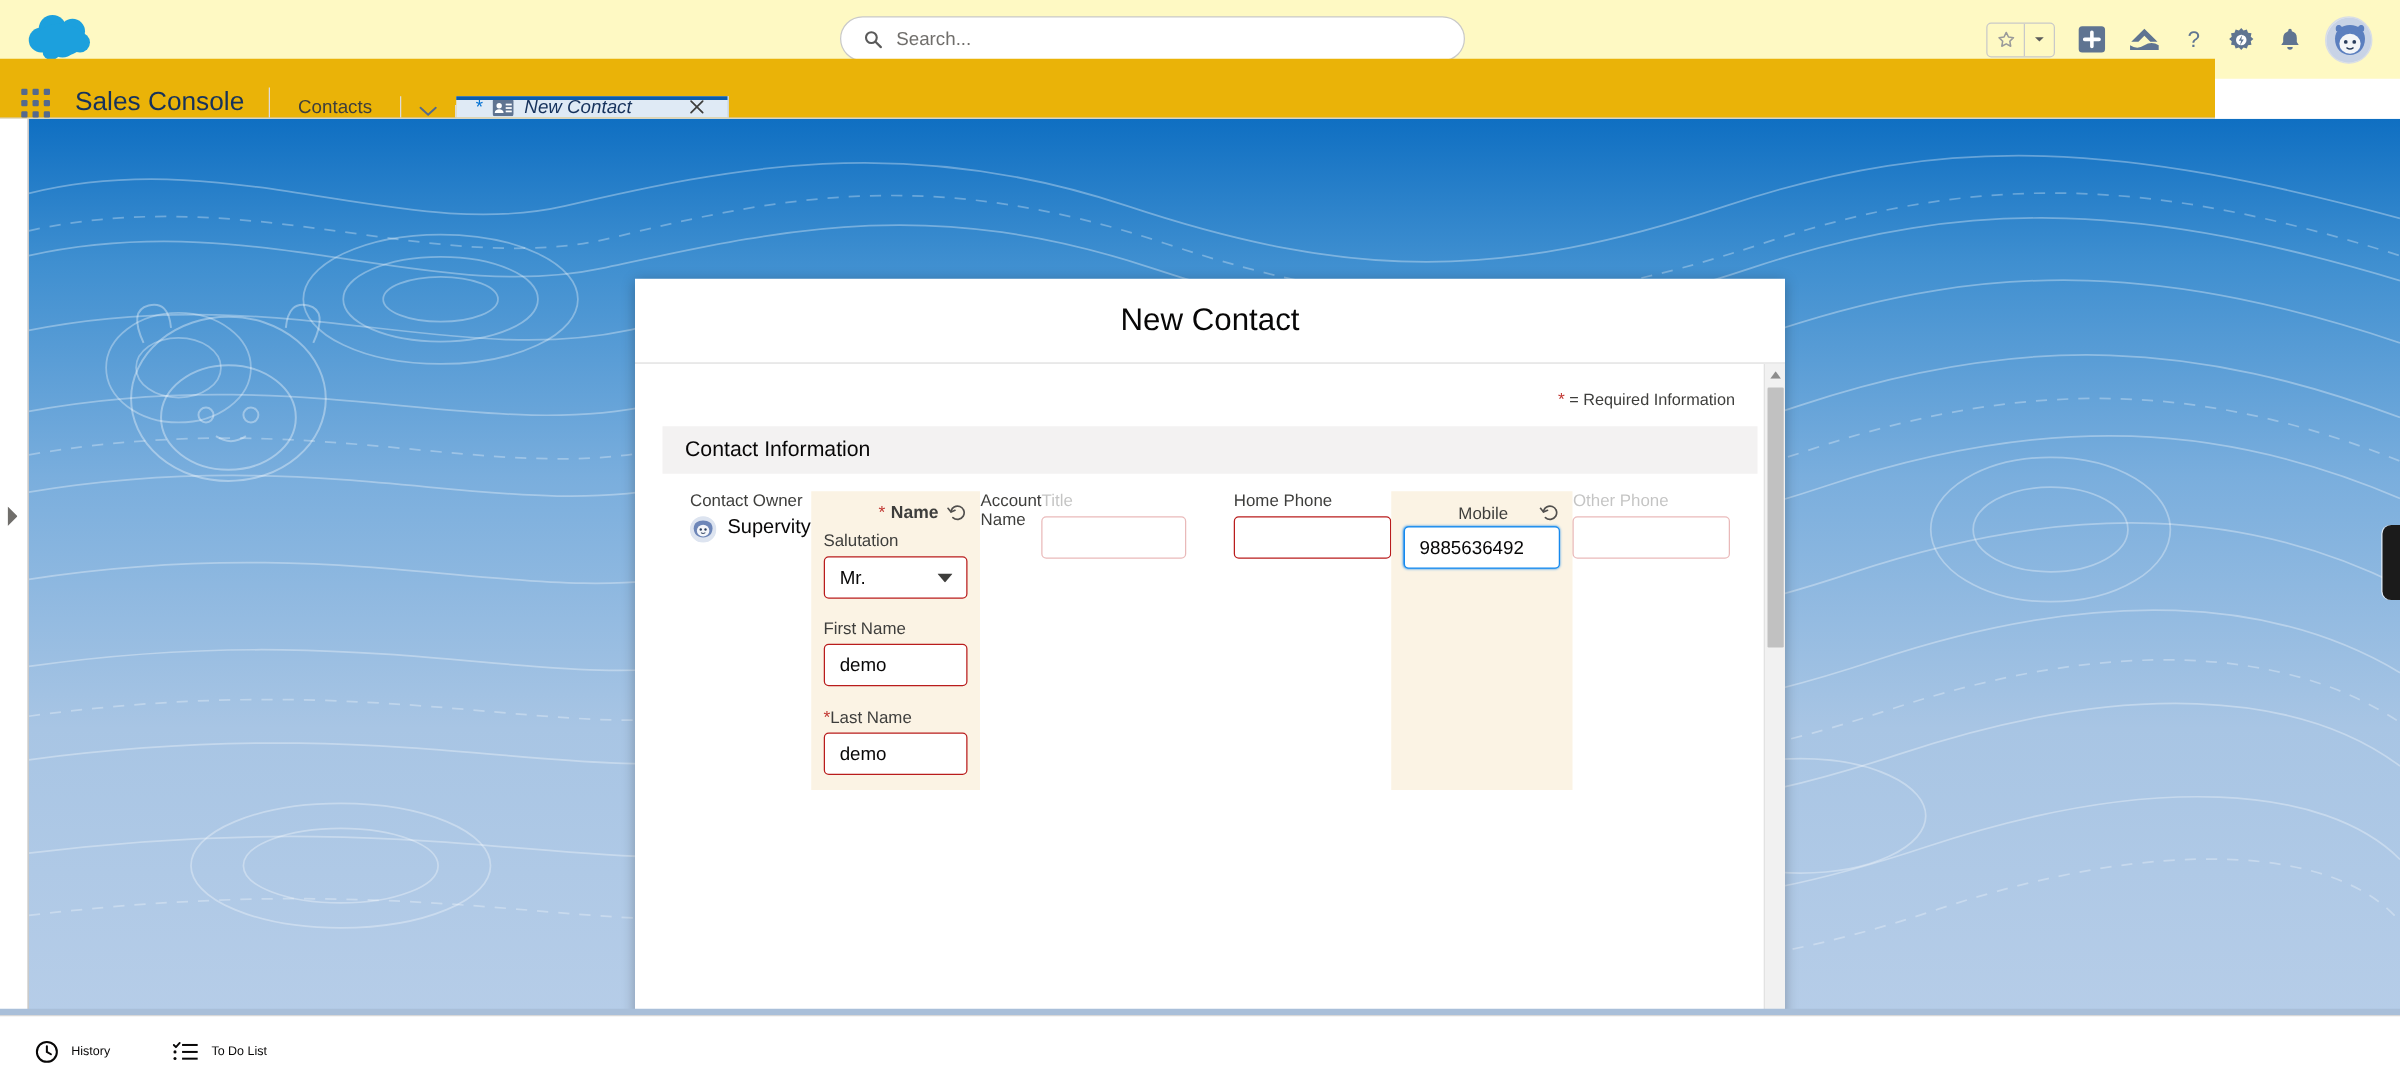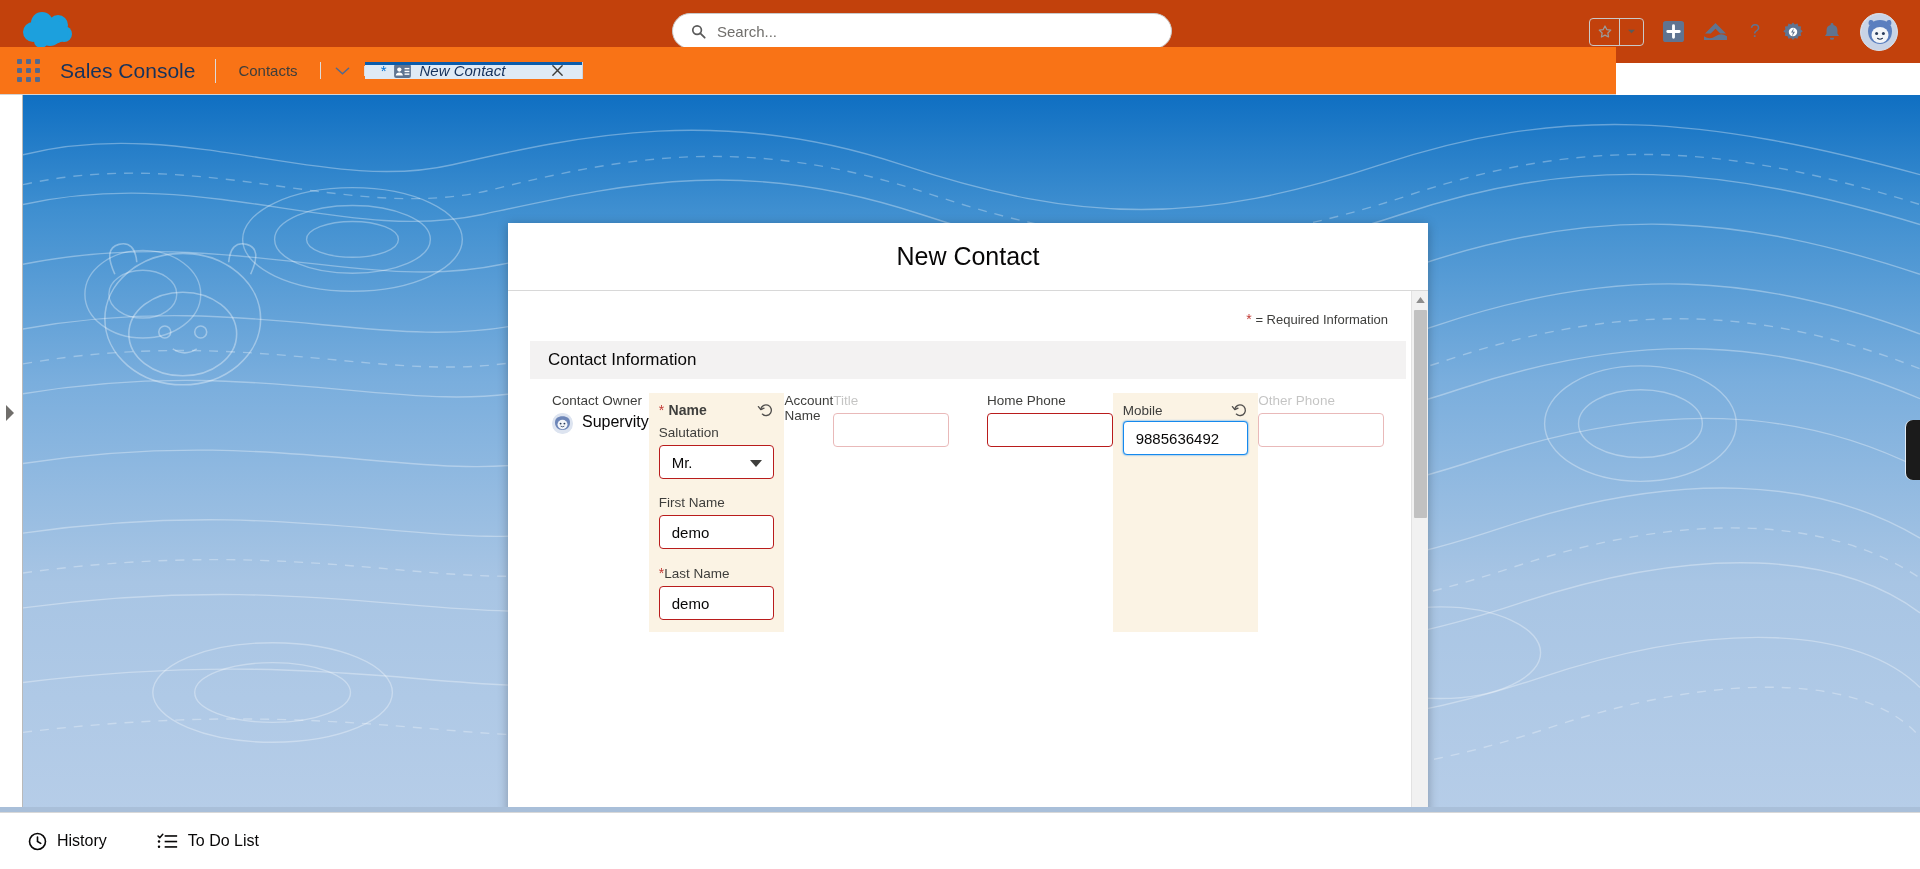--- a/index.html
+++ b/index.html
@@ -5,21 +5,21 @@
   * { box-sizing: border-box; margin: 0; padding: 0; }
   html, body {
     width: 1920px; height: 869px;
     font-family: "Liberation Sans", sans-serif;
     overflow: hidden; background: #fff;
   }
 
   
   .global-header {
     position: absolute; top: 0; left: 0; width: 1920px; height: 63px;
-    background: #c2410c; display: flex; align-items: center;
+    background: #fef9c3; display: flex; align-items: center;
   }
   .sf-logo { position: absolute; left: 20px; top: 8px; width: 64px; height: 46px; }
 
   .search-wrap {
     position: absolute; left: 672px; top: 13px; width: 500px; height: 36px;
   }
   .search-box {
     width: 100%; height: 100%; border: 1px solid #c9c9c9; border-radius: 18px;
     background: #fff; display: flex; align-items: center; padding-left: 18px;
   }
@@ -40,22 +40,22 @@
     display: flex; align-items: center; justify-content: center;
   }
   .hicon { display: flex; align-items: center; justify-content: center; cursor: pointer; }
   .avatar-btn {
     width: 38px; height: 38px; border-radius: 50%; overflow: hidden;
     border: 1px solid #d8dde6; background: #dfe6f2;
   }
 
   
   .console-bar {
-    position: absolute; top: 47px; left: 0; width: 1616px; height: 48px;
-    background: #f97316; border-bottom: 1px solid #d4d4d4; display: flex; align-items: center;
+    position: absolute; top: 47px; left: 0; width: 1772px; height: 48px;
+    background: #eab308; border-bottom: 1px solid #d4d4d4; display: flex; align-items: flex-end;
   }
   .waffle {
     width: 56px; display: flex; align-items: center; justify-content: center;
     flex: 0 0 auto;
   }
   .waffle-grid { display: grid; grid-template-columns: repeat(3,5px); gap: 4px; }
   .waffle-grid i { width: 5px; height: 5px; background: #54698d; border-radius: 1px; display: block; }
   .app-name {
     display: flex; align-items: center; padding: 0 20px 0 4px;
     font-size: 21px; color: #16325c; border-right: 1px solid #dddbda;
@@ -165,20 +165,21 @@
   .owner-name { font-size: 16px; color: #080707; }
 
   
   .hl {
     background: #fbf3e4; padding: 8px 10px 10px 10px; margin-bottom: 12px;
     position: relative;
   }
   .hl-head {
     display: flex; align-items: center; justify-content: space-between;
     margin-bottom: 6px;
+    margin-left: 44px;
   }
   .hl-title { font-size: 14px; color: #3e3e3c; font-weight: bold; }
   .undo-btn {
     width: 18px; height: 18px; display: flex; align-items: center;
     justify-content: center; cursor: pointer;
   }
 
   .select-wrap { position: relative; }
   .select-wrap .caret {
     position: absolute; right: 12px; top: 50%; transform: translateY(-50%);
@@ -217,21 +218,21 @@
     background: #c1c1c1; border-radius: 1px;
   }
 
   
   .utility-bar {
     position: absolute; bottom: 0; left: 0; width: 1920px; height: 57px;
     background: #fff; border-top: 1px solid #d8d8d8; display: flex;
     align-items: center; padding-left: 18px; gap: 30px;
   }
   .util-item {
-    display: flex; align-items: center; gap: 10px; font-size: 16px;
+    display: flex; align-items: center; gap: 10px; font-size: 10px;
     color: #080707; padding: 6px 10px; cursor: pointer;
   }
   .work-bottom-bar {
     position: absolute; bottom: 57px; left: 0; width: 1920px; height: 5px;
     background: #a9bfd9;
   }
 </style>
 </head>
 <body>
 

